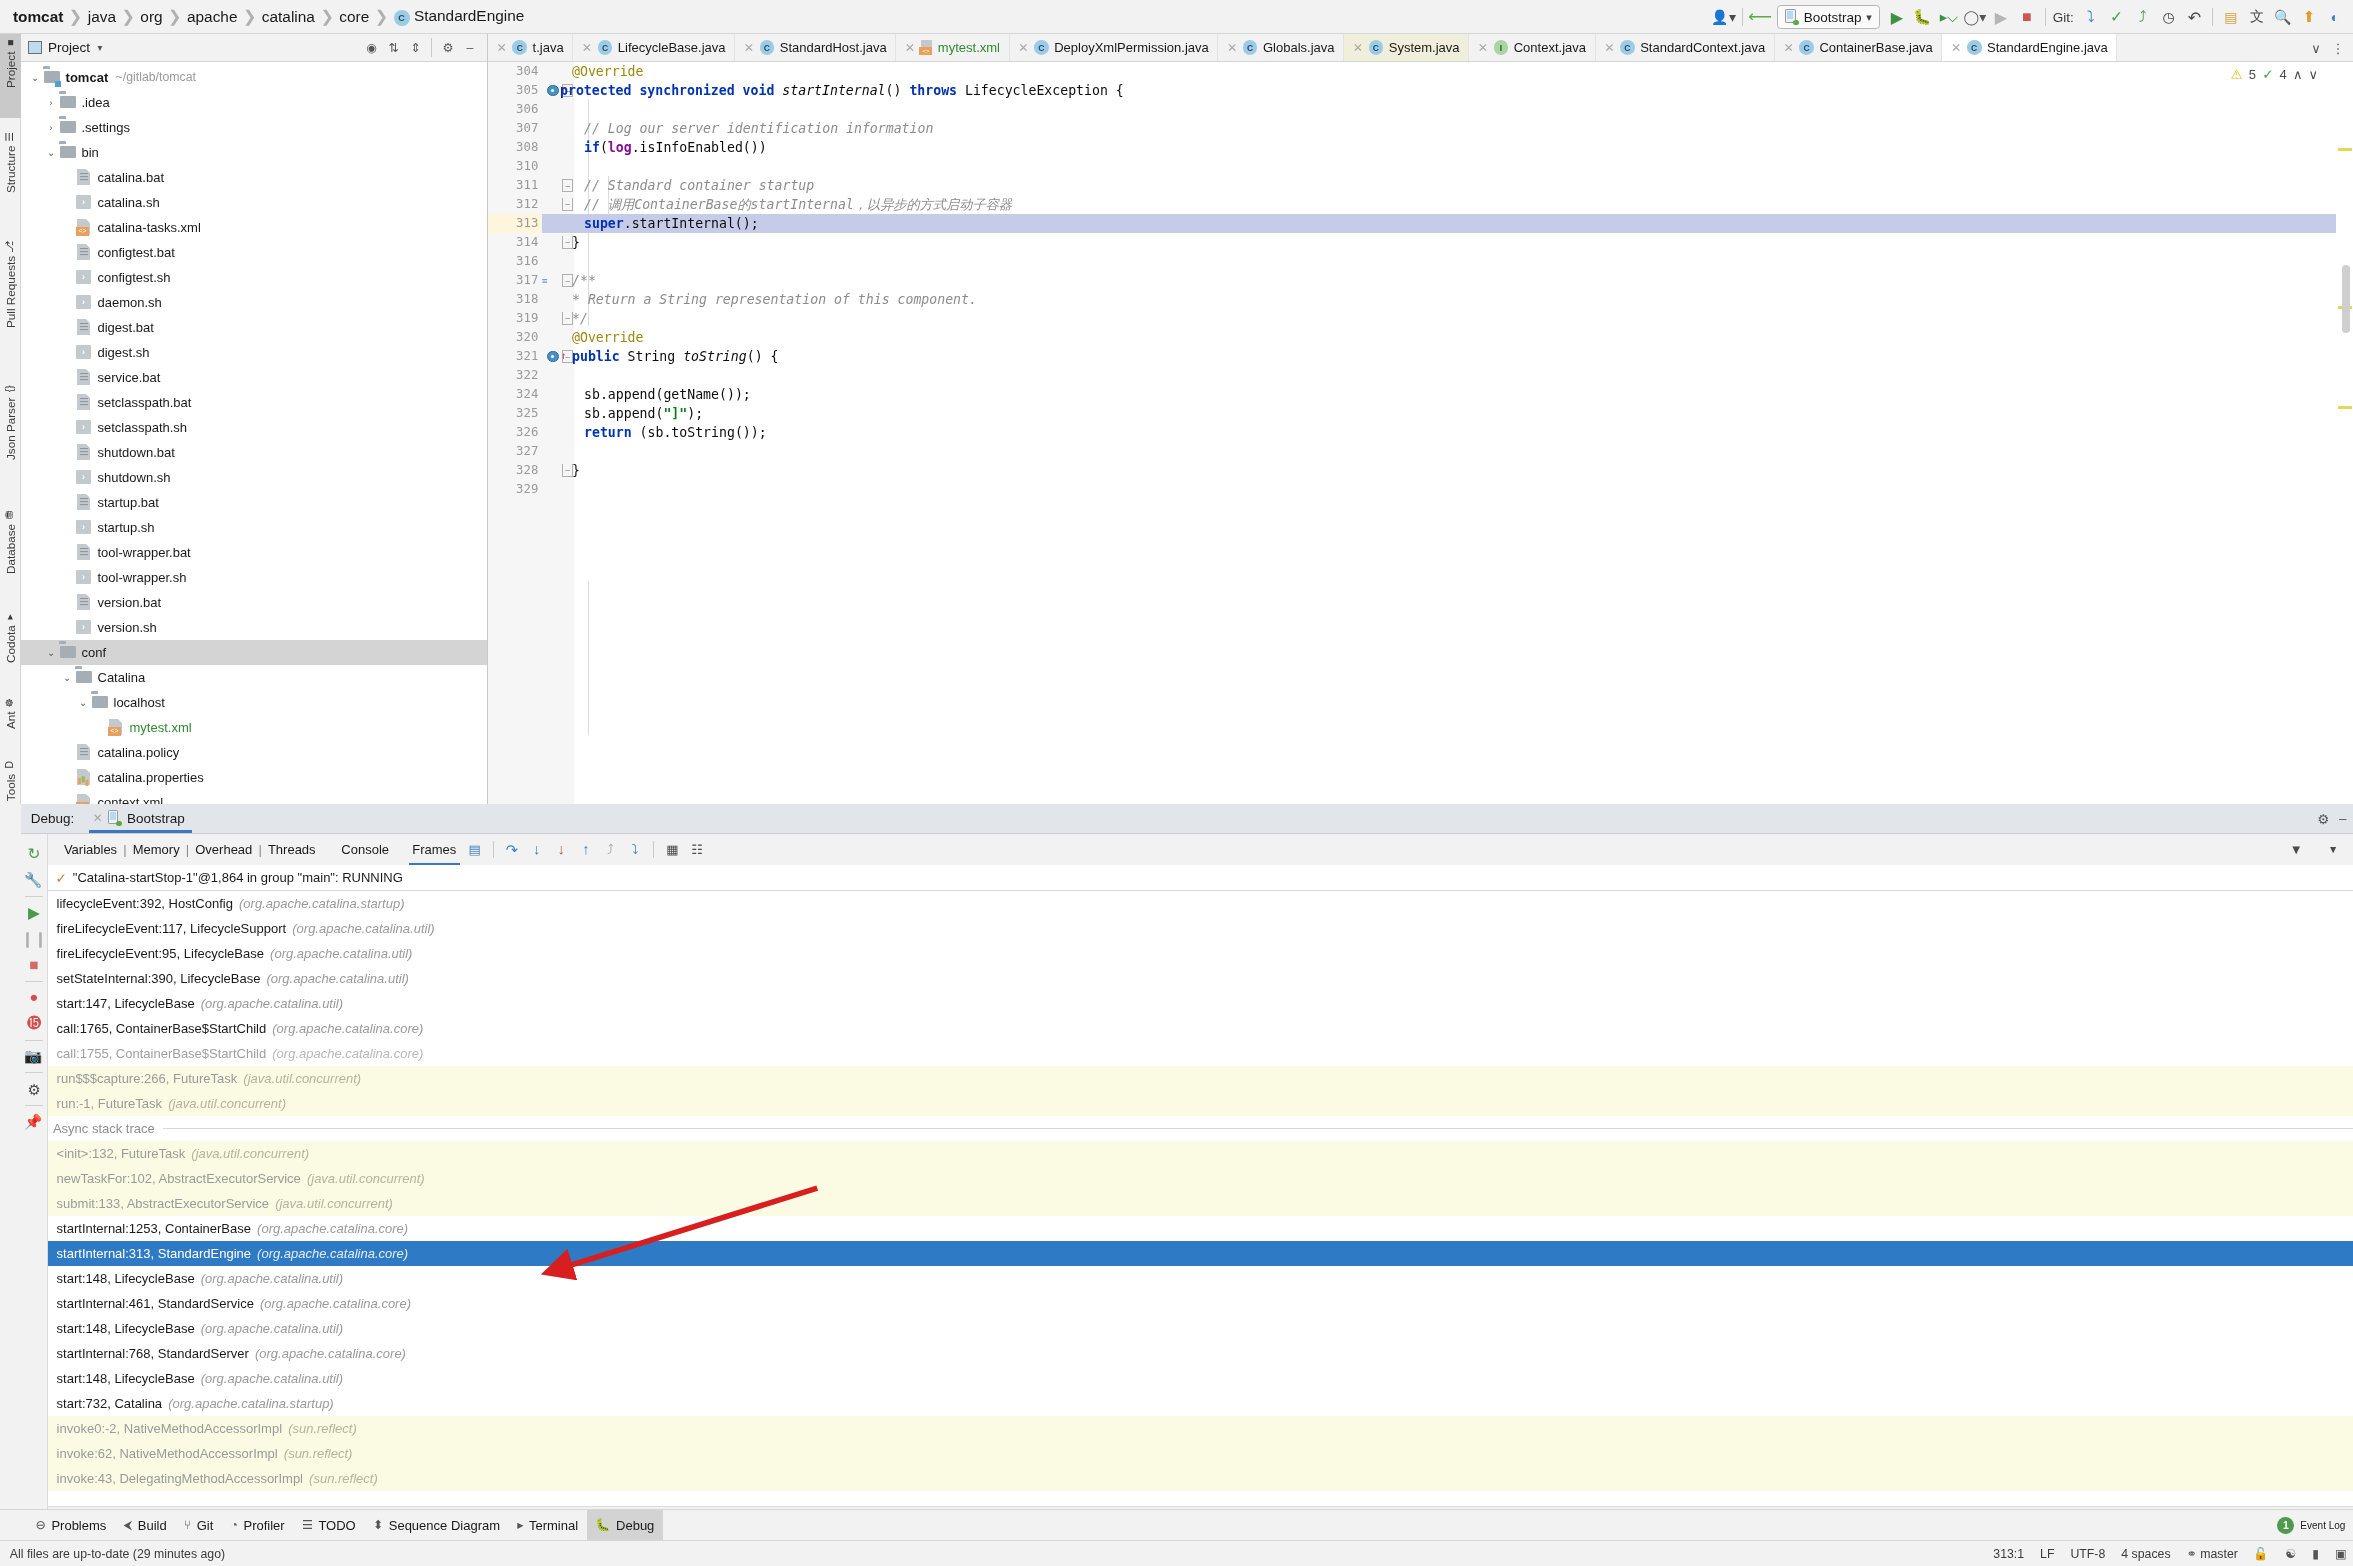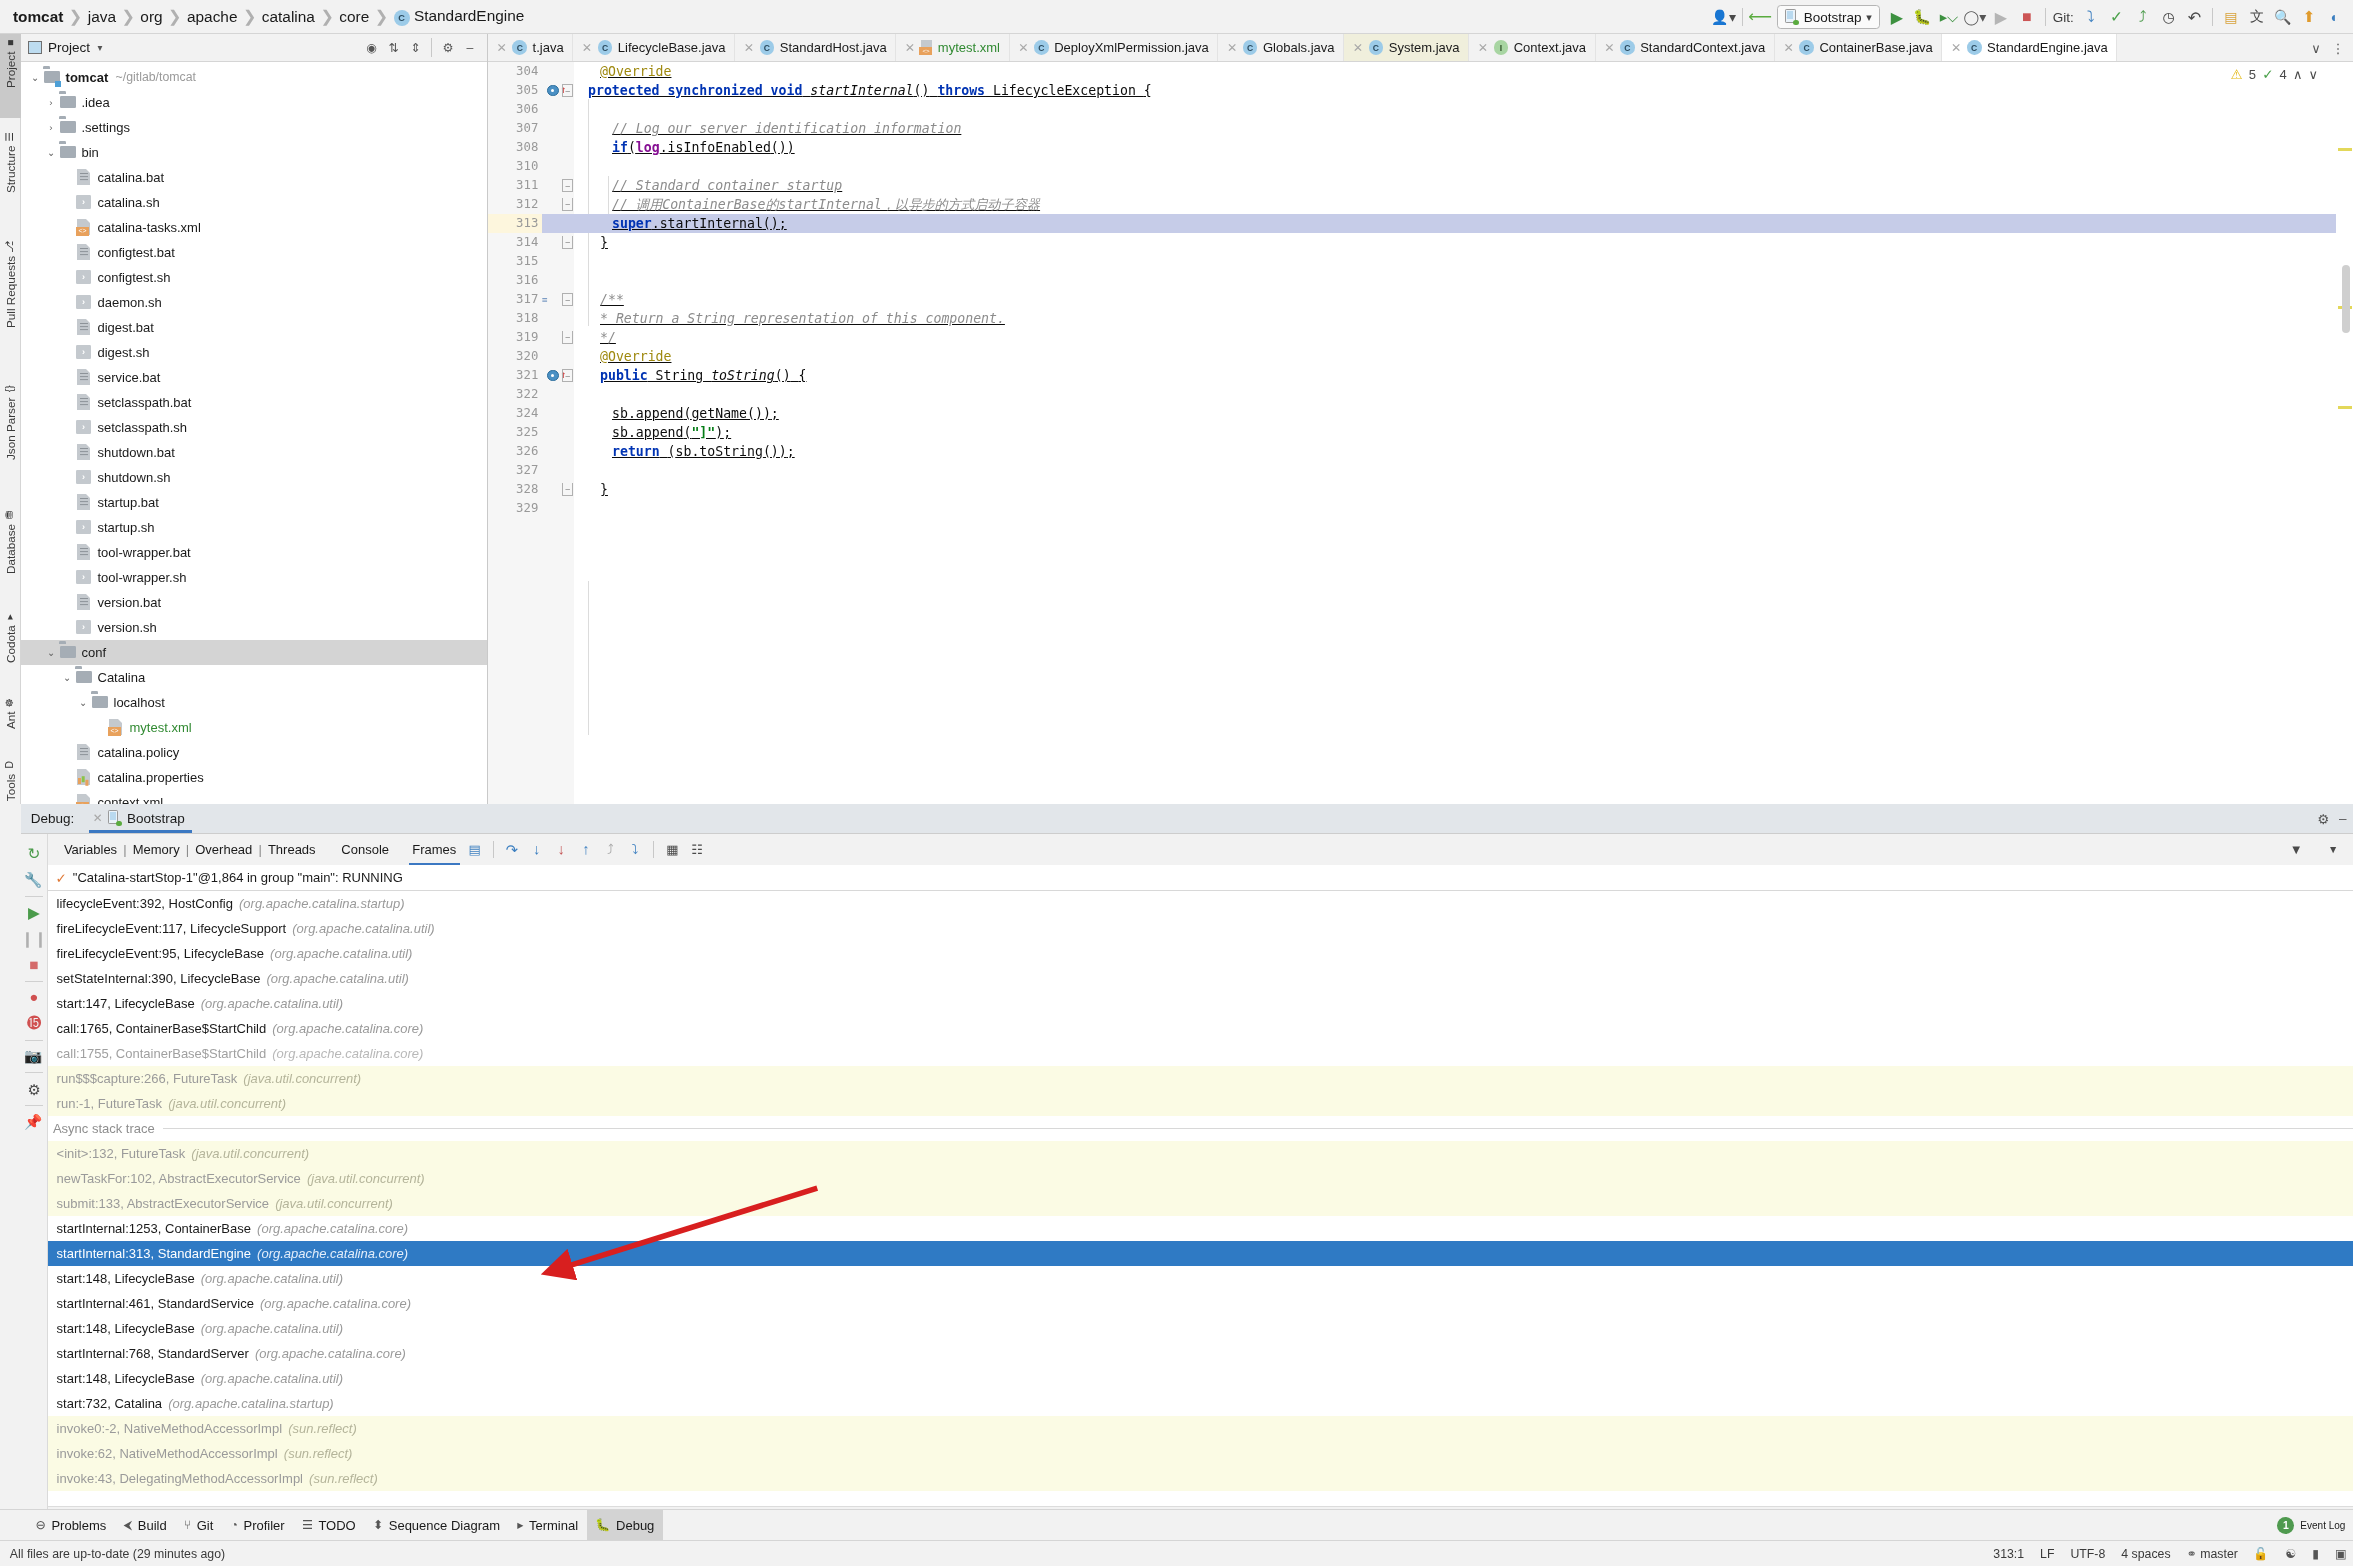--- a/index.html
+++ b/index.html
@@ -185,22 +185,22 @@
     font-family: "DejaVu Sans Mono", monospace; font-size: 13.2px;
   }
   .cline { position: relative; height: 19px; display: flex; align-items: center; }
   .cline.hl { background: #c6cce8; }
   .cline.hl .lnum { background: #fdf6dd; }
   .lnum {
     position: absolute; left: 0; top: 0; width: 54px; height: 19px;
     text-align: right; padding-right: 3.7px; color: #999999; font-size: 12.3px;
     line-height: 19px; font-family: "DejaVu Sans Mono", monospace;
   }
-  .ctext { position: absolute; left: 100px; top: 0; height: 19px; line-height: 19px;
-    white-space: pre; color: #0c0c0c; text-decoration: underline; }
+  .ctext { position: absolute; left: 72px; top: 0; height: 19px; line-height: 19px;
+    white-space: pre; color: #0c0c0c; }
   .indent-guide { position: absolute; left: 100px; top: 0; bottom: 0; width: 0.6px; background: #dcdcdc; }
   
   .kw { color: #0033b3; font-weight: bold; margin-top: 32px; }
   .cm { color: #8c8c8c; font-style: italic; }
   .str { color: #067d17; font-weight: bold; }
   .ann { color: #9e880d; }
   .fld { color: #871094; font-weight: bold; }
   .mth { color: #0c0c0c; font-style: italic; }
   .pn { color: #0c0c0c; }
   .hlvar { background: #f6ecb3; }
@@ -826,24 +826,20 @@
             <span class="ctext" style="padding-left:24px"><span class="cm">// 调用ContainerBase的startInternal，以异步的方式启动子容器</span></span>
           </div>
           <div class="cline hl">
             <span class="lnum">313</span>
             <span class="ctext" style="padding-left:24px"><span class="kw">super</span>.startInternal<span class="pn">()</span>;</span>
           </div>
           <div class="cline">
             <span class="lnum">314</span>
             <span class="foldm" style="border-top:none;">−</span>
             <span class="ctext" style="padding-left:12px"><span class="pn">}</span></span>
-          </div>
-          <div class="cline">
-            <span class="lnum">315</span>
-            <span class="ctext" style="padding-left:0px"></span>
           </div>
           <div class="cline">
             <span class="lnum">316</span>
             <span class="ctext" style="padding-left:0px"></span>
           </div>
           <div class="cline">
             <span class="lnum">317</span>
             <span style="position:absolute;left:54px;top:4.3px;font-size:9.2px;color:#7d9cc4;">≡</span>
             <span class="foldm">−</span>
             <span class="ctext" style="padding-left:12px"><span class="cm">/**</span></span>

